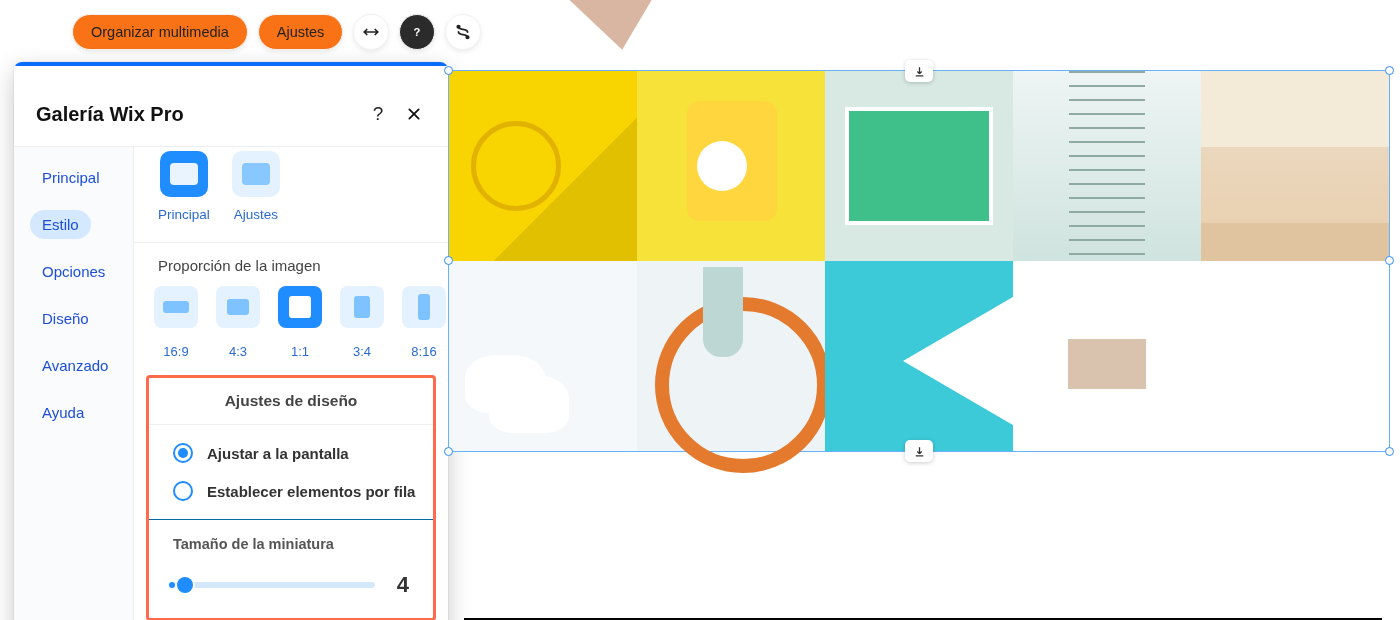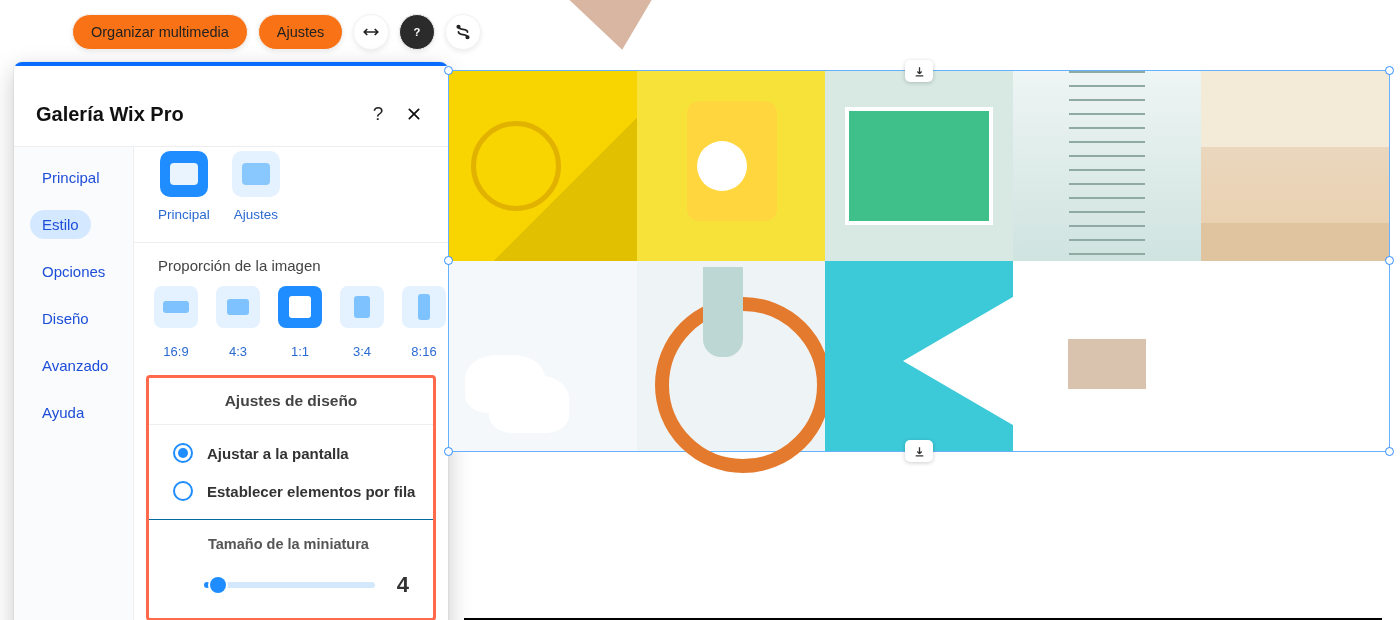--- a/index.html
+++ b/index.html
@@ -44,21 +44,21 @@
   .ratio-box.active .ratio-inner{ background:#fff;}
   .ratio-lbl{ font-size:13px; color:#2b6ad0;}
   
   .highlight{ border:3px solid #ff6a4d; border-radius:4px; margin:16px 12px 0 12px; padding:0;font-weight:bold;}
   .highlight-head{ text-align:center; font-size:15.5px; color:#444; padding:14px 0 14px; border-bottom:1px solid #eee;}
   .radio-list{ padding:18px 0 18px 24px; display:flex; flex-direction:column; gap:18px; border-bottom:1px solid #0369a1;}
   .radio-item{ display:flex; align-items:center; gap:14px; cursor:pointer; font-size:15px; color:#333;}
   .radio{ width:20px; height:20px; border-radius:50%; border:2px solid #1f8dff; display:flex; align-items:center; justify-content:center;}
   .radio .dot{ width:10px; height:10px; border-radius:50%; background:#1f8dff; display:none;}
   .radio.checked .dot{ display:block;}
-  .slider-block{ padding:16px 24px 20px 24px;margin-left:35px;}
+  .slider-block{ padding:16px 24px 20px 24px;}
   .slider-label{ font-size:14.5px; color:#555; margin-bottom:20px;}
   .slider-row{ display:flex; align-items:center; gap:22px;}
   .slider-track{ flex:1; height:6px; border-radius:4px; background:#d3e8fb; position:relative;}
   .slider-thumb{ position:absolute; top:50%; transform:translate(-50%,-50%); width:16px; height:16px; border-radius:50%; background:#1f8dff; box-shadow:0 0 0 2px #fff;}
   .slider-fill{ position:absolute; left:-4px; top:0; height:100%; width:6px; background:#1f8dff; border-radius:4px;}
   .slider-val{ font-size:22px; color:#333;}
   .footer-label{ font-size:15px; color:#555; padding:22px 0 0 24px;}
 
   
   .canvas{ position:absolute; top:70px; left:448px; right:10px;}

